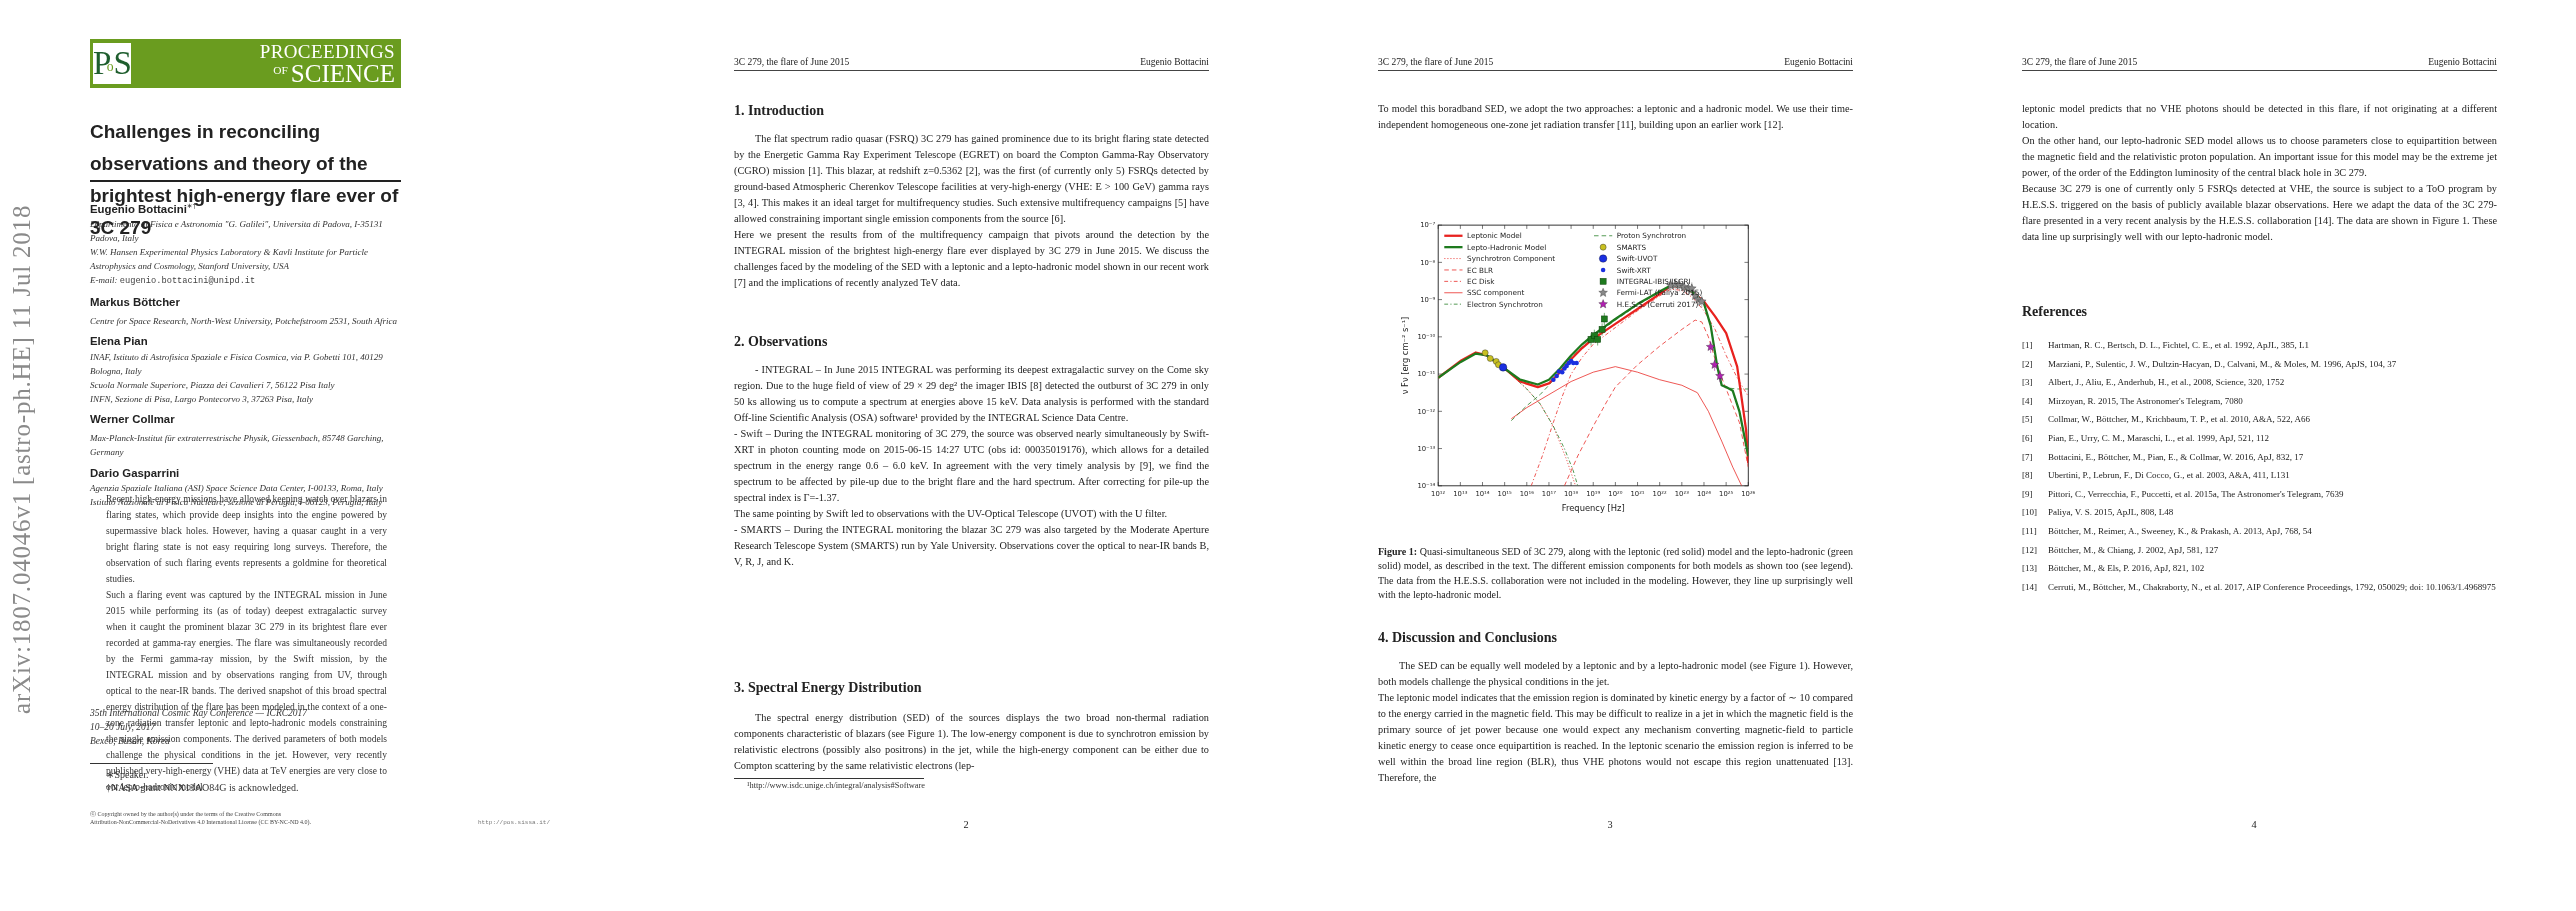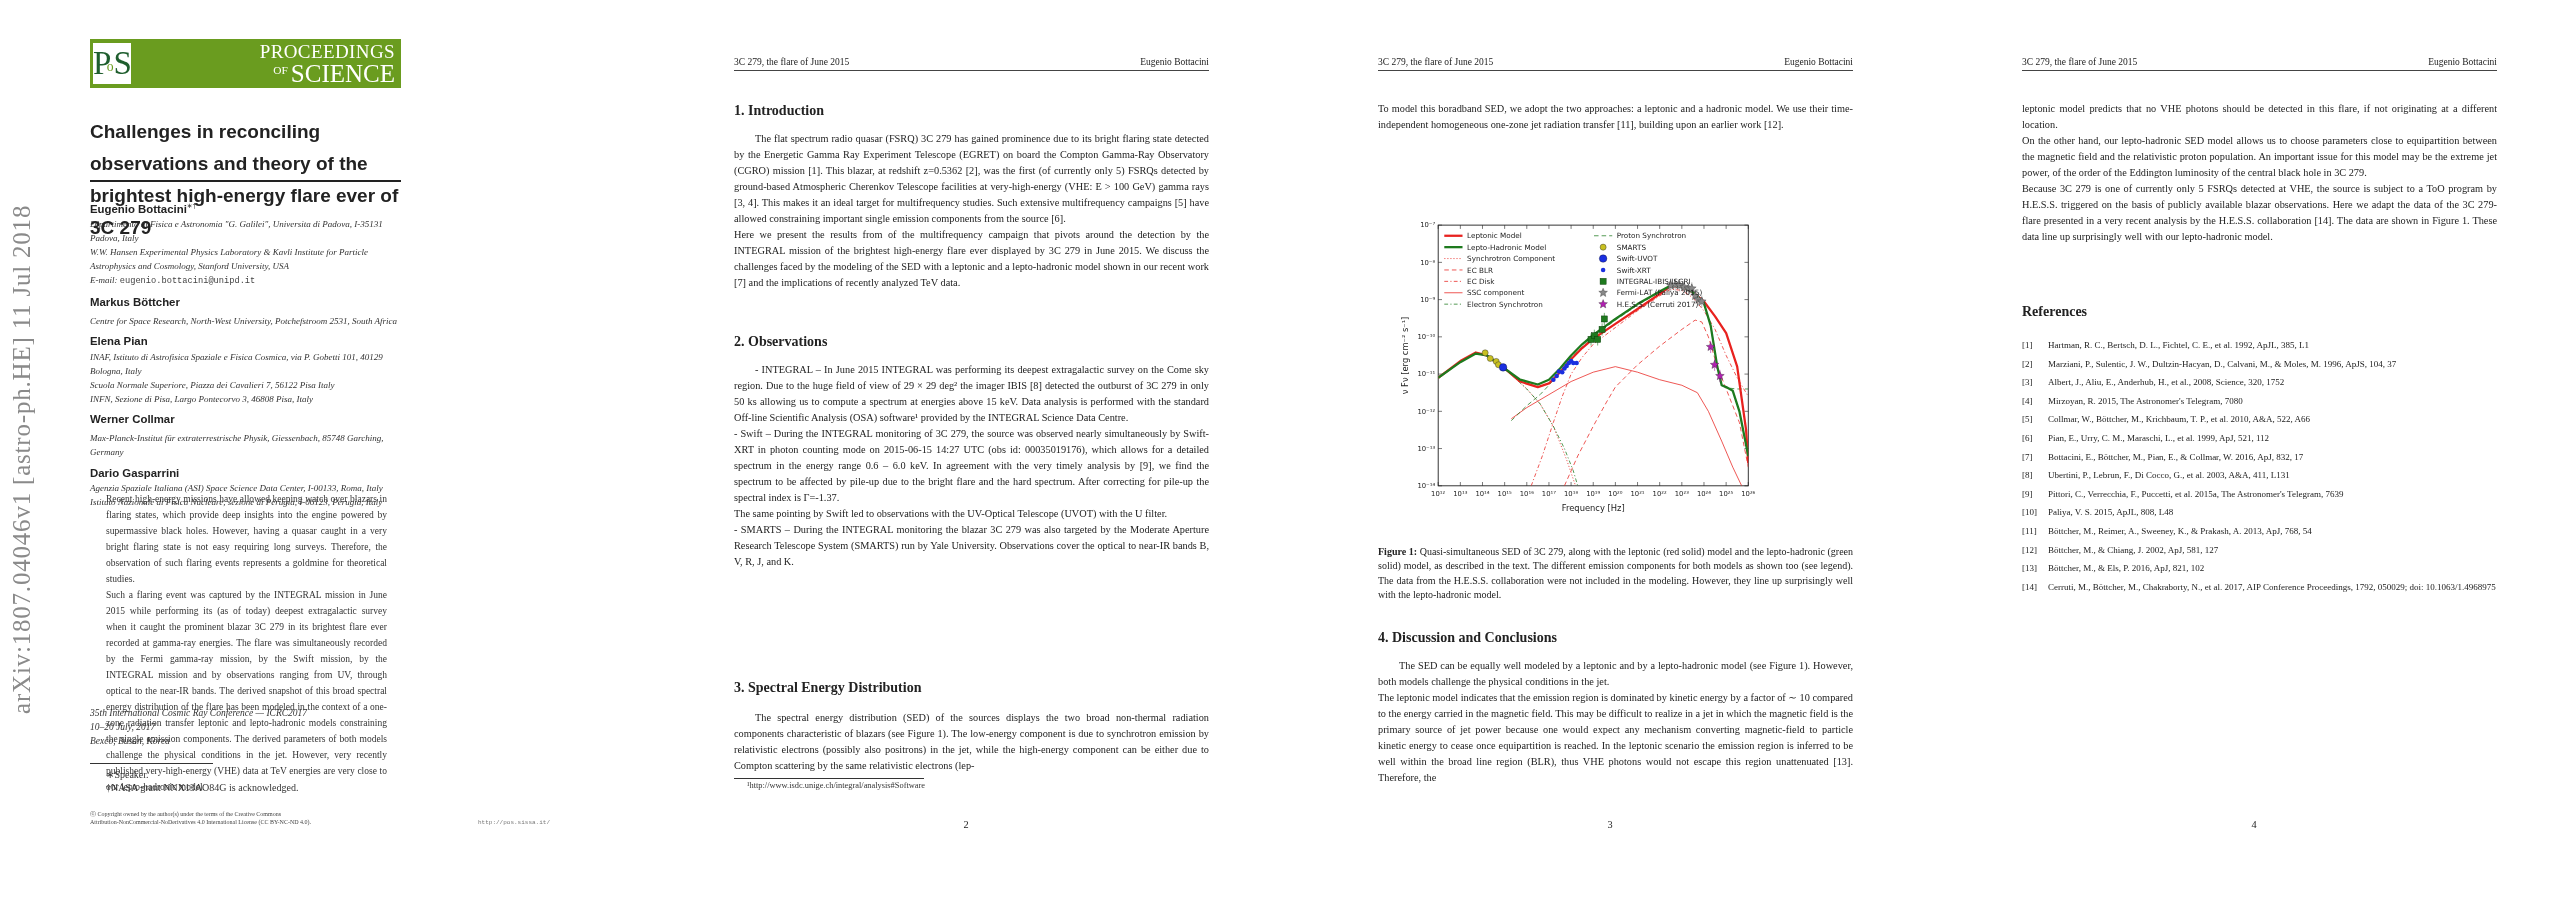--- a/index.html
+++ b/index.html
@@ -86,21 +86,21 @@
       <p class="aff"><span>E-mail:</span> <span class="mono">eugenio.bottacini@unipd.it</span></p>
     </div>
     <div class="author-block">
       <p class="author-name" style="margin-bottom:6px">Markus Böttcher</p>
       <p class="aff">Centre for Space Research, North-West University, Potchefstroom 2531, South Africa</p>
     </div>
     <div class="author-block">
       <p class="author-name">Elena Pian</p>
       <p class="aff">INAF, Istituto di Astrofisica Spaziale e Fisica Cosmica, via P. Gobetti 101, 40129 Bologna, Italy</p>
       <p class="aff">Scuola Normale Superiore, Piazza dei Cavalieri 7, 56122 Pisa Italy</p>
-      <p class="aff">INFN, Sezione di Pisa, Largo Pontecorvo 3, 46808 Pisa, Italy</p>
+      <p class="aff">INFN, Sezione di Pisa, Largo Pontecorvo 3, 37263 Pisa, Italy</p>
     </div>
     <div class="author-block">
       <p class="author-name" style="margin-bottom:6px">Werner Collmar</p>
       <p class="aff">Max-Planck-Institut für extraterrestrische Physik, Giessenbach, 85748 Garching, Germany</p>
     </div>
     <div class="author-block">
       <p class="author-name">Dario Gasparrini</p>
       <p class="aff">Agenzia Spaziale Italiana (ASI) Space Science Data Center, I-00133, Roma, Italy</p>
       <p class="aff">Istituto Nazionale di Fisica Nucleare, sezione di Perugia, I-06123, Perugia, Italy</p>
     </div>

